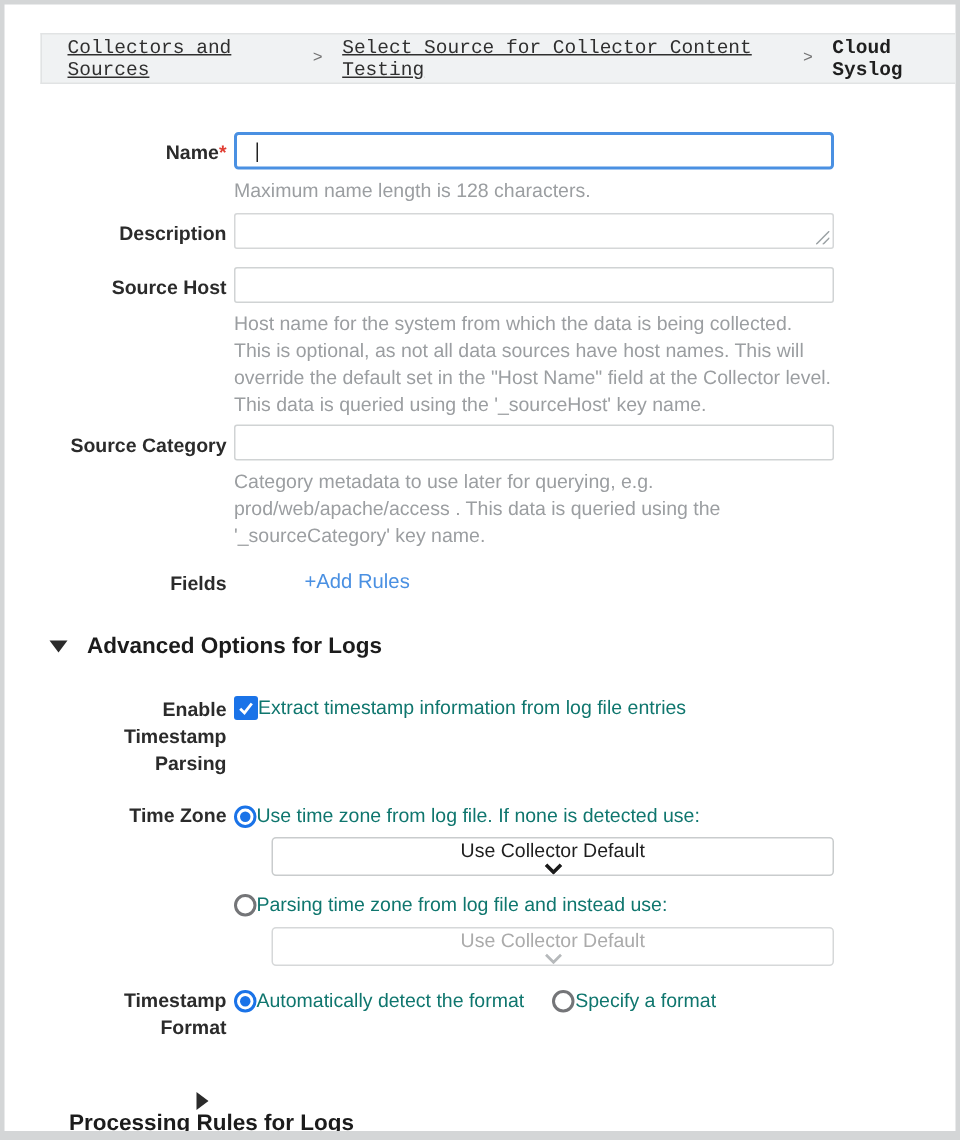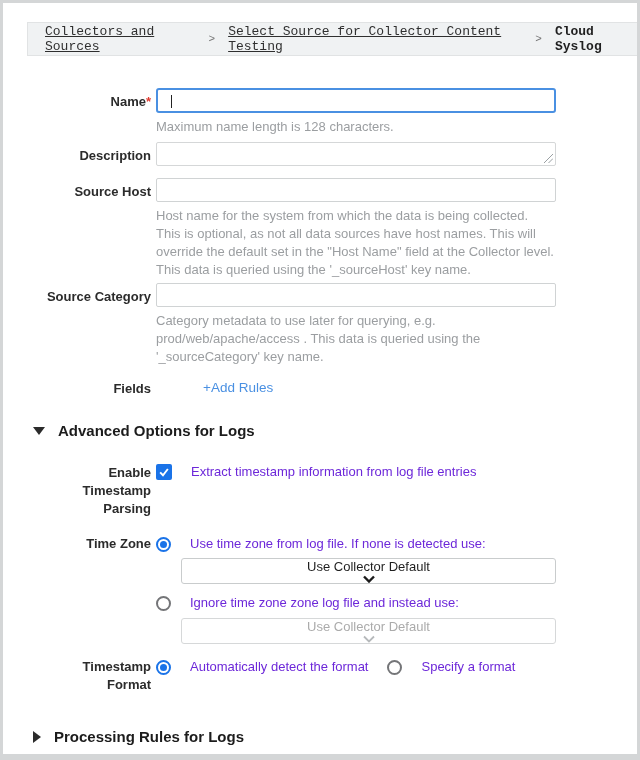--- a/index.html
+++ b/index.html
@@ -43,21 +43,21 @@
   .addfield { font-size:13.5px; color:#4a90e2; cursor:pointer; padding-top:4px; display:inline-block; }
 
   
   .sechead { display:flex; align-items:center; margin-left:30px; cursor:pointer; }
   .sechead .titletxt { font-size:15px; font-weight:700; color:#1c1c1c; margin-left:13px; }
   .tri-down { width:0; height:0; border-left:6px solid transparent; border-right:6px solid transparent; border-top:8px solid #2b2b2b; }
   .tri-right { width:0; height:0; border-top:6px solid transparent; border-bottom:6px solid transparent; border-left:8px solid #2b2b2b; }
 
   
   .ctl-line { display:flex; align-items:center; }
-  .ctl-text { font-size:13px; color:#6d28d9; margin-left:19px; line-height:18px; }
+  .ctl-text { font-size:13px; color:#0f766e; margin-left:0; line-height:18px; }
   .checkbox {
     width:16px; height:16px; background:#1a73e8; border-radius:2px; flex:none;
     display:flex; align-items:center; justify-content:center; cursor:pointer;
   }
   .radio { width:15px; height:15px; border-radius:50%; flex:none; cursor:pointer;
     display:flex; align-items:center; justify-content:center; background:#fff; }
   .radio.sel { border:2px solid #1a73e8; }
   .radio.sel .dot { width:7px; height:7px; border-radius:50%; background:#1a73e8; }
   .radio.unsel { border:2px solid #747578; }
 
@@ -174,21 +174,21 @@
         <span class="ctl-text">Use time zone from log file. If none is detected use:</span>
       </div>
       <div class="selectbox" style="margin-top:5px;">
         <span>Use Collector Default</span>
         <svg width="12" height="8" viewBox="0 0 12 8">
           <polyline points="1,1.5 6,6.5 11,1.5" fill="none" stroke="#1b1b1b" stroke-width="2.4"></polyline>
         </svg>
       </div>
       <div class="ctl-line" style="margin-top:10px;">
         <span class="radio unsel"></span>
-        <span class="ctl-text">Ignore time zone zone log file and instead use:</span>
+        <span class="ctl-text">Parsing time zone from log file and instead use:</span>
       </div>
       <div class="selectbox disabled" style="margin-top:6px;">
         <span>Use Collector Default</span>
         <svg width="12" height="8" viewBox="0 0 12 8">
           <polyline points="1,1.5 6,6.5 11,1.5" fill="none" stroke="#b6b9bb" stroke-width="1.8"></polyline>
         </svg>
       </div>
     </div>
   </div>
 
@@ -200,21 +200,21 @@
       <span class="radio sel">
           <span class="dot"></span>
         </span>
       <span class="ctl-text">Automatically detect the format</span>
       <span class="radio unsel" style="margin-left:19px;"></span>
       <span class="ctl-text">Specify a format</span>
     </div>
   </div>
 
   <div class="procrow" style="margin-top:34px;">
-    <span class="sechead" style="margin-left:0;">
+    <span class="sechead" style="margin-left:0;flex-direction:column;">
       <span class="tri-right"></span>
       <span class="titletxt">Processing Rules for Logs</span>
     </span>
   </div>
 
   <div class="btnrow" style="margin-top:13px;">
     <button class="btn btn-cancel">Cancel</button>
     <button class="btn btn-save">Save</button>
   </div>
 

